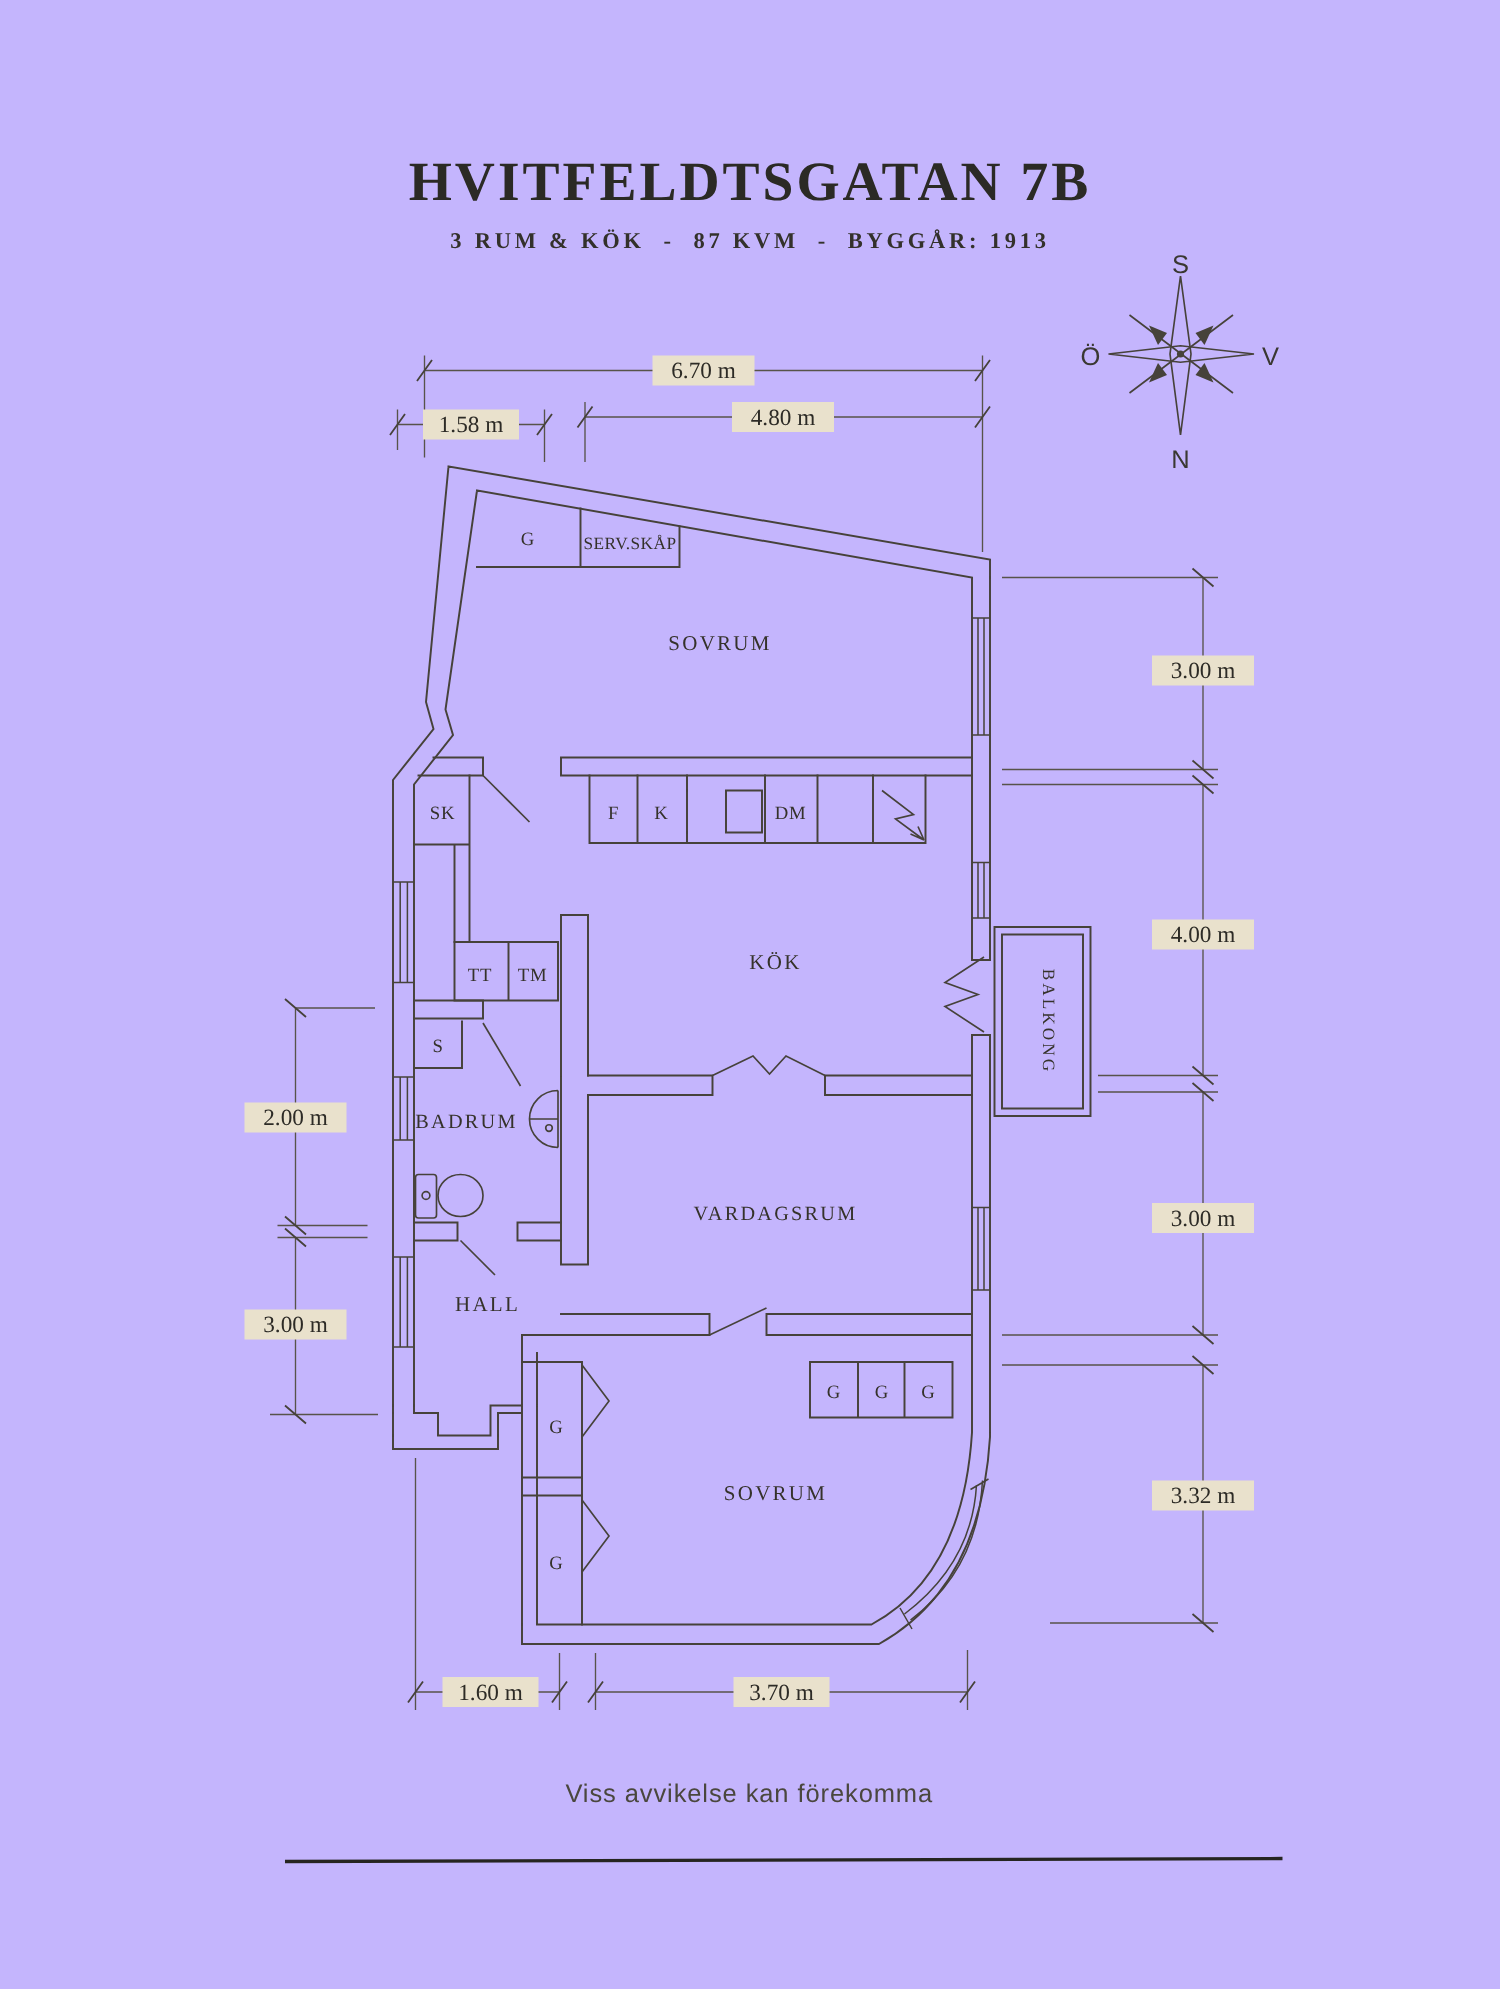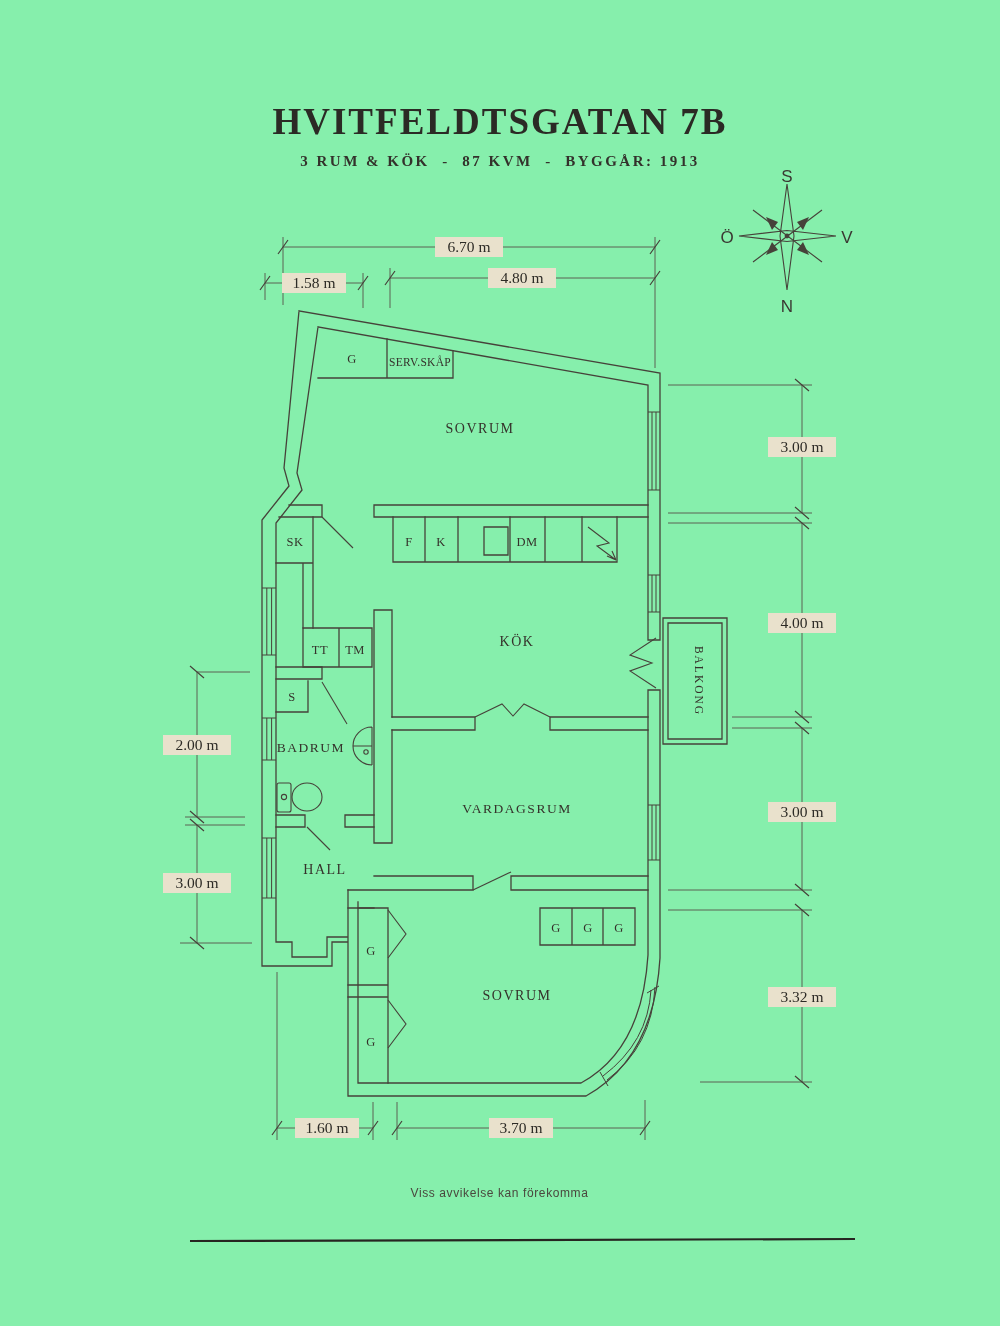--- a/index.html
+++ b/index.html
@@ -1,22 +1,22 @@
 <!DOCTYPE html>
 <html><head>
 <meta charset="utf-8">
 <style>
   html,body{margin:0;padding:0;background:#b9b2a0;}
-  .page{position:relative;width:1000px;height:1326px;margin:0 auto;background:#86efac;overflow:hidden;}
+  .page{position:relative;width:1000px;height:1326px;margin:0 auto;background:#c4b5fd;overflow:hidden;}
   .hdr{position:absolute;top:103px;left:0;right:0;text-align:center;color:#2b2a25;}
   .hdr h1{margin:0;font-family:"Liberation Serif",serif;font-weight:600;font-size:37px;line-height:1;letter-spacing:2px;}
   .hdr .sub{margin-top:13px;font-family:Liberation Serif, serif;font-weight:700;font-size:15px;
             letter-spacing:2.5px;color:#33312b;white-space:pre;}
   .ftr{position:absolute;top:1186px;left:0;right:16px;text-align:center;
-       font-family:"Liberation Sans",sans-serif;font-size:12px;letter-spacing:.6px;color:#4a473e;padding-left:15px;}
+       font-family:"Liberation Sans",sans-serif;font-size:17px;letter-spacing:.6px;color:#4a473e;padding-left:15px;}
   svg{position:absolute;left:0;top:0;}
   .wall{stroke:#46423a;stroke-width:1.3;fill:none;stroke-linejoin:miter;stroke-linecap:square;}
   .win{stroke:#46423a;stroke-width:1;fill:none;}
   .fix{stroke:#46423a;stroke-width:1.1;fill:none;}
   .dimline{stroke:#57534a;stroke-width:.9;fill:none;}
   .tick{stroke:#46423a;stroke-width:1.2;fill:none;}
   .halo{fill:#e9e1cc;}
   text{fill:#35322b;}
   .room{font-family:"Liberation Serif",serif;font-size:14px;letter-spacing:1.5px;text-anchor:middle;}
   .small{font-family:"Liberation Serif",serif;font-size:12.5px;letter-spacing:.5px;text-anchor:middle;}

